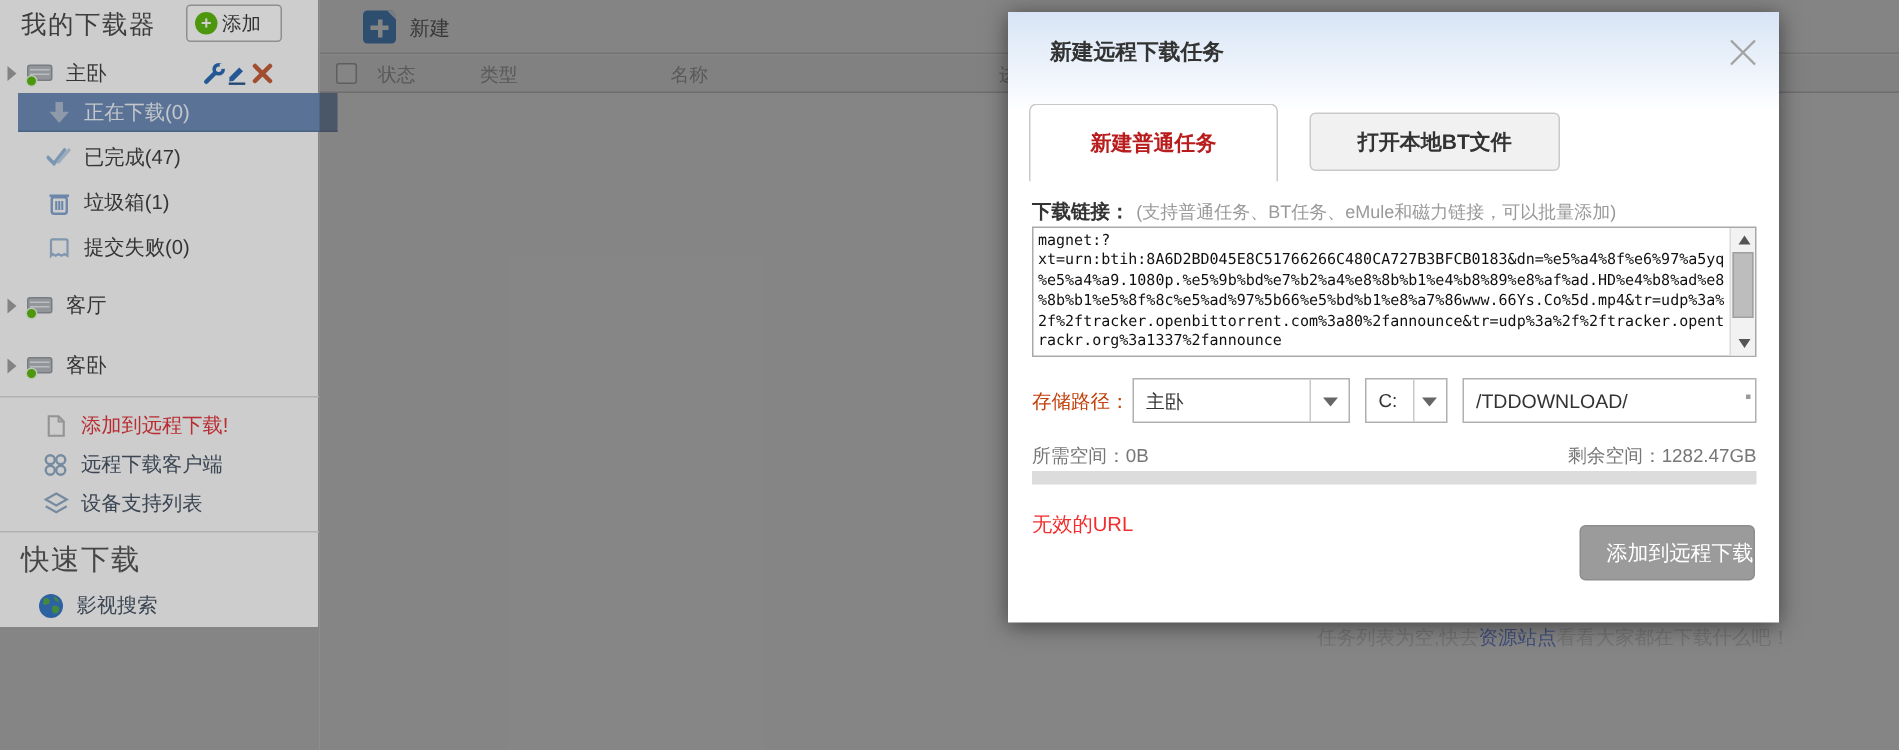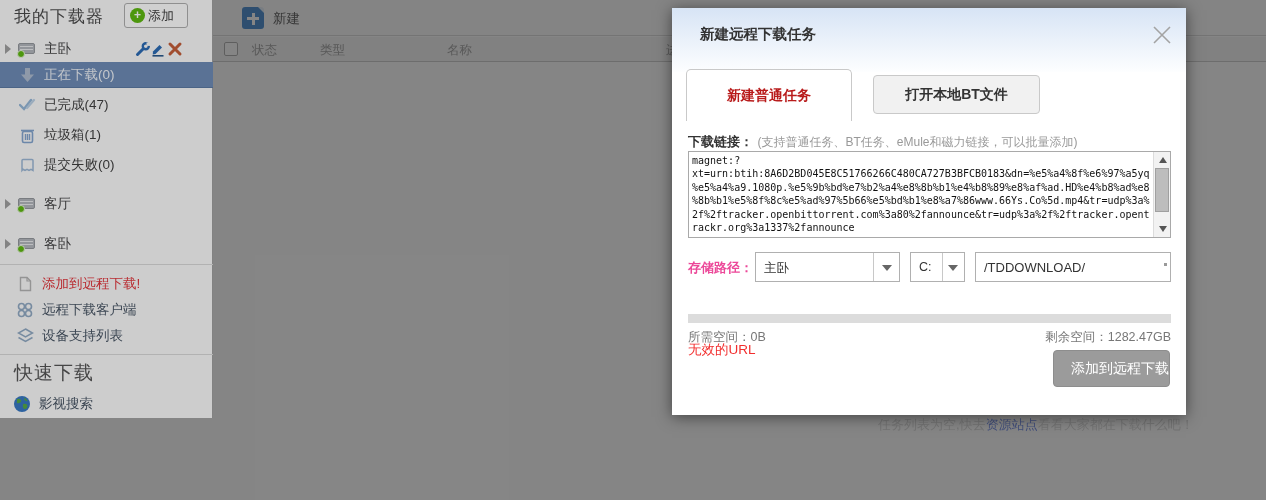--- a/index.html
+++ b/index.html
@@ -18,21 +18,21 @@
   .dev-row { position:absolute; left:0; width:213px; height:24px; display:flex; align-items:center; }
   .tri-right { width:0; height:0; border-top:5px solid transparent; border-bottom:5px solid transparent;
     border-left:6px solid #9a9a9a; margin-left:5px; }
   .dev-ic { margin-left:7px; position:relative; width:18px; height:14px; }
   .dev-box { position:absolute; left:0; top:1px; width:17px; height:11px; border-radius:2px;
     background:#aeb2b8; border:1px solid #8d9196; }
   .dev-line { position:absolute; left:2px; right:3px; height:1px; background:#e6e8ea; }
   .dev-dot { position:absolute; left:-1px; bottom:-2px; width:8px; height:8px; border-radius:50%;
     background:#54b400; border:1px solid #e9f5e0; }
   .dev-label { margin-left:8px; font-size:13.5px; color:#333; }
-  .row-item { position:absolute; left:0; width:213px; height:26px; display:flex; align-items:center; cursor:pointer; }
+  .row-item { position:absolute; left:12px; width:213px; height:26px; display:flex; align-items:center; cursor:pointer; }
   .row-item .ic { width:18px; height:18px; margin-left:18px; display:flex; align-items:center; justify-content:center; }
   .row-item .lbl { margin-left:8px; font-size:13.5px; color:#333; }
   .row-sel { background:#6484b2; border-bottom:1px solid #51719e; }
   .row-sel .lbl { color:#eef2f8; }
   .sb-divider { position:absolute; left:0; width:213px; height:1px; background:#d8d8d8; }
   .link-red { color:#e1282e !important; }
   .link-blue-gray { color:#3c4a5a !important; }
   .quick-title { position:absolute; left:14px; top:360px; font-size:19px; color:#4a4a4a; letter-spacing:1px; }
 
   
@@ -84,35 +84,35 @@
     font-family:"DejaVu Sans Mono","Liberation Mono",monospace; font-size:10px; line-height:13.4px;
     color:#111; white-space:pre-wrap; word-break:break-all; cursor:text; }
   #url-scrollbar { position:absolute; right:0; top:0; width:17px; height:85px; background:#f2f2f2;
     border-left:1px solid #dcdcdc; }
   .sb-arrow { position:absolute; left:4.5px; width:0; height:0; cursor:pointer;
     border-left:4px solid transparent; border-right:4px solid transparent; }
   .sb-up { top:5px; border-bottom:6px solid #555; }
   .sb-down { bottom:5px; border-top:6px solid #555; }
   #url-thumb { position:absolute; left:1px; top:16px; width:14px; height:44px; background:#bdbdbd;
     border:1px solid #a0a0a0; cursor:grab; }
-  #path-label { position:absolute; left:16px; top:251px; font-size:13px; font-weight:bold; color:#ec4899; }
+  #path-label { position:absolute; left:16px; top:251px; font-size:13px; font-weight:normal; color:#c2410c; }
   .select { position:absolute; top:244px; height:30px; background:#fff; border:1px solid #b0b0b0;
     cursor:pointer; }
   .select .val { position:absolute; left:8px; top:7px; font-size:12.5px; color:#333; white-space:nowrap; }
   .select .arrow-zone { position:absolute; right:0; top:0; width:26px; height:28px;
     border-left:1px solid #c8c8c8; }
   .select .arr { position:absolute; left:8px; top:12px; width:0; height:0;
     border-left:5px solid transparent; border-right:5px solid transparent; border-top:6px solid #666; }
   #device-select { left:83px; width:145px; }
   #drive-select { left:238px; width:55px; }
   #path-input { position:absolute; left:303px; top:244px; width:196px; height:30px;
     border:1px solid #b0b0b0; background:#fff; font-size:13px; color:#333; padding-left:8px;
     font-family:"Liberation Sans","DejaVu Sans",sans-serif; }
   #path-dot { position:absolute; left:492px; top:255px; width:3px; height:3px; background:#9a9a9a; }
-  #space-row { position:absolute; left:16px; top:288px; width:483px; font-size:12.5px; color:#777;margin-top:33px; }
+  #space-row { position:absolute; left:16px; top:288px; width:483px; font-size:12.5px; color:#777; }
   #free-space { position:absolute; right:0; top:0; }
   #progress-bar { position:absolute; left:16px; top:306px; width:483px; height:9px; background:#dcdcdc; }
   #error-text { position:absolute; left:16px; top:333px; font-size:13.5px; color:#f22e2e; }
   #submit-btn { position:absolute; left:381px; top:342px; width:117px; height:37px; background:#9b9b9b;
     border:1px solid #8d8d8d; border-radius:4px; color:#fff; font-size:14px; text-align:right;
     line-height:35px; cursor:pointer; }
 </style>
 </head>
 <body>
 

